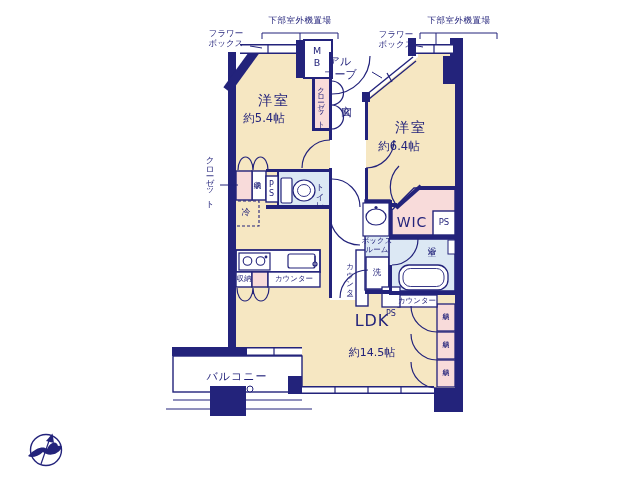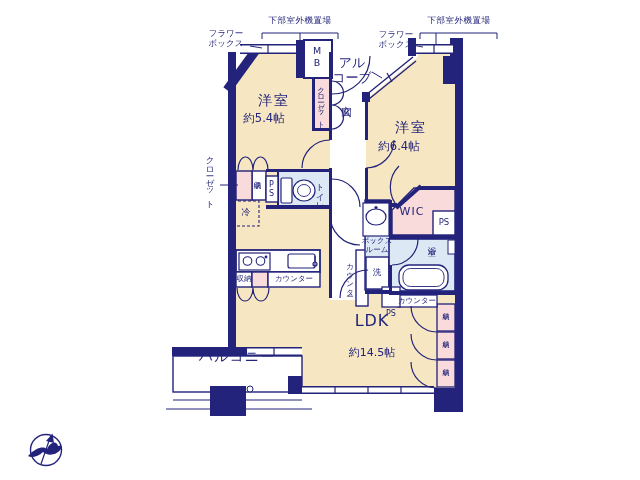--- a/index.html
+++ b/index.html
@@ -199,21 +199,21 @@
       <path d="M28,456 C36,447 44,446 47,449 C51,441 57,441 58,446 C61,445 63,447 61,449 C55,457 46,455 43,452 C38,457 31,458 28,456 Z" fill="var(--wall)"></path>
     </g>
   </svg>
 
   <div class="lbl" style="left:300px;top:16px;font-size:8.5px;letter-spacing:.5px">下部室外機置場</div>
   <div class="lbl" style="left:459px;top:16px;font-size:8.5px;letter-spacing:.5px">下部室外機置場</div>
   <div class="lbl" style="left:226px;top:29px;font-size:8.5px">フラワー
 ボックス</div>
   <div class="lbl" style="left:396px;top:30px;font-size:8.5px">フラワー
 ボックス</div>
-  <div class="lbl" style="left:352px;top:56px;font-size:13px">アル
+  <div class="lbl" style="left:340px;top:56px;font-size:11px">アル
 コーブ</div>
   <div class="lbl v" style="left:312px;top:45px;font-size:9.5px">MB</div>
 
   <div class="lbl" style="left:274px;top:92px;font-size:14px;letter-spacing:2px">洋室</div>
   <div class="lbl" style="left:264px;top:112px;font-size:11.5px">約5.4帖</div>
   <div class="lbl" style="left:411px;top:119px;font-size:14px;letter-spacing:2px">洋室</div>
   <div class="lbl" style="left:399px;top:140px;font-size:11.5px">約6.4帖</div>
 
   <div class="lbl v" style="left:341px;top:98px;font-size:10px;letter-spacing:2px">玄関</div>
   <div class="lbl v" style="left:317px;top:81px;font-size:7.5px;letter-spacing:0">クローゼット</div>
@@ -223,27 +223,27 @@
   <div class="lbl v" style="left:316px;top:177px;font-size:8.5px;letter-spacing:0">トイレ</div>
   <div class="lbl" style="left:246px;top:207px;font-size:9px">冷</div>
 
   <div class="lbl" style="left:244px;top:275px;font-size:7.5px">収納</div>
   <div class="lbl" style="left:294px;top:275px;font-size:7.5px">カウンター</div>
   <div class="lbl v" style="left:346px;top:258px;font-size:7.5px;letter-spacing:0">カウンター</div>
 
   <div class="lbl" style="left:377px;top:237px;font-size:7.5px">ボックス
 ルーム</div>
   <div class="lbl" style="left:377px;top:268px;font-size:8.5px">洗</div>
-  <div class="lbl" style="left:412px;top:206px;font-size:11px;letter-spacing:1px">WIC</div>
+  <div class="lbl" style="left:412px;top:214px;font-size:14px;letter-spacing:1px">WIC</div>
   <div class="lbl" style="left:444px;top:218px;font-size:8.5px">PS</div>
   <div class="lbl v" style="left:428px;top:240px;font-size:8.5px;letter-spacing:1px">浴室</div>
   <div class="lbl" style="left:417px;top:297px;font-size:7.5px">カウンター</div>
   <div class="lbl" style="left:391px;top:309px;font-size:8px">PS</div>
 
   <div class="lbl v" style="left:441.5px;top:307px;font-size:7px;letter-spacing:0">収納</div>
   <div class="lbl v" style="left:441.5px;top:335px;font-size:7px;letter-spacing:0">収納</div>
   <div class="lbl v" style="left:441.5px;top:363px;font-size:7px;letter-spacing:0">収納</div>
 
   <div class="lbl" style="left:372px;top:312px;font-size:16px;letter-spacing:1px">LDK</div>
   <div class="lbl" style="left:372px;top:347px;font-size:11px">約14.5帖</div>
-  <div class="lbl" style="left:237px;top:348px;font-size:14px;letter-spacing:1px">バルコニー</div>
+  <div class="lbl" style="left:237px;top:371px;font-size:11px;letter-spacing:1px">バルコニー</div>
 
 </div>
 
 </body></html>

